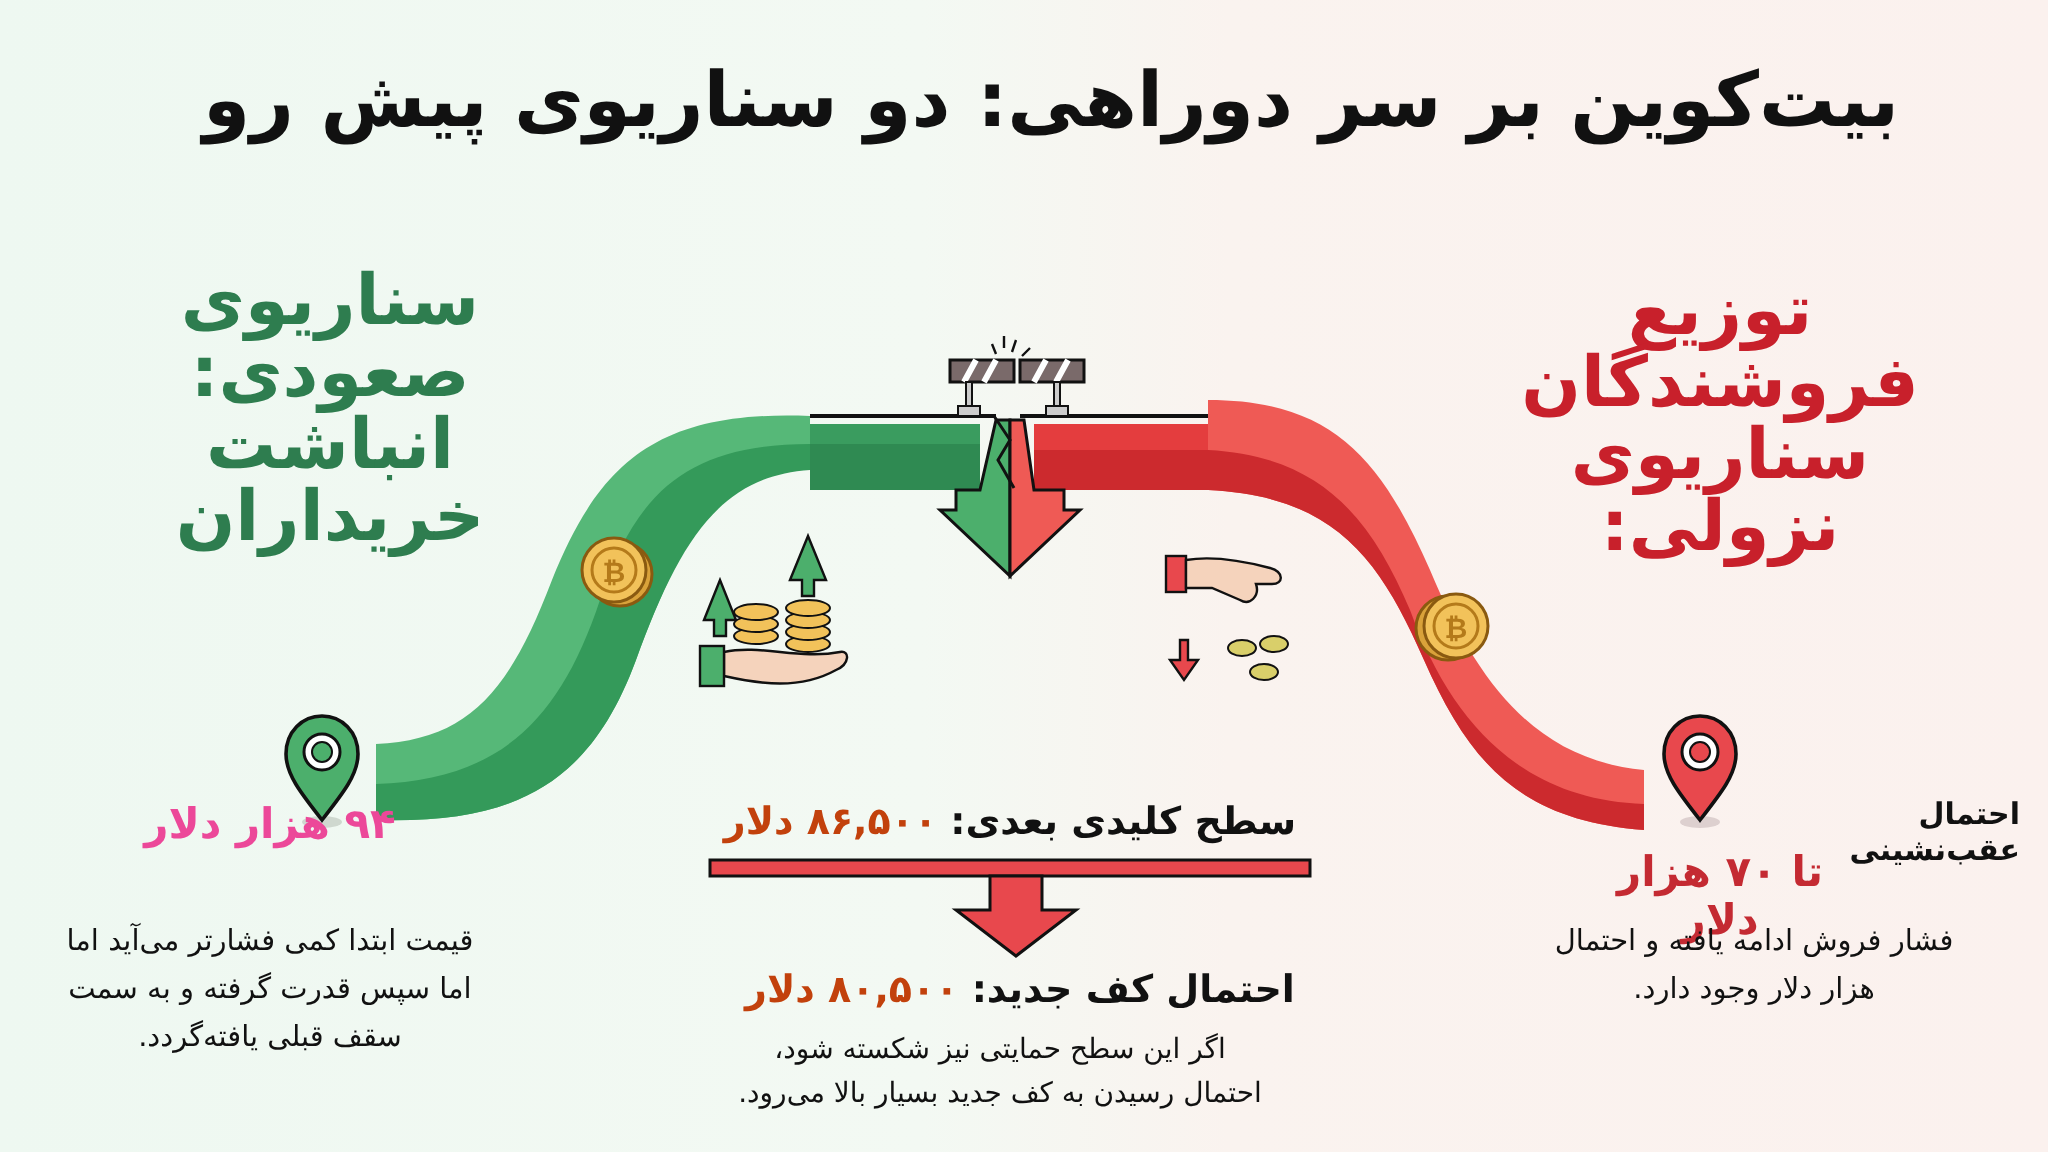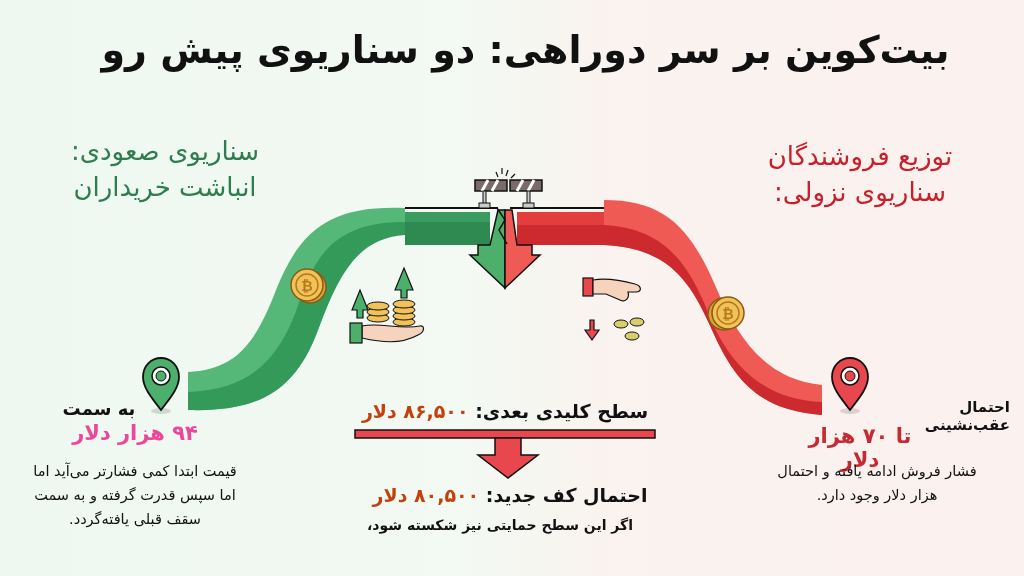--- a/index.html
+++ b/index.html
@@ -7,21 +7,21 @@
     width:1024px; height:576px; overflow:hidden; position:relative;
     font-family: "DejaVu Sans", sans-serif;
     background: linear-gradient(90deg, #eef8f1 0%, #f3f9f3 45%, #faf3ef 60%, #fbf1ee 100%);
     direction: rtl;
   }
   .abs { position:absolute; }
   .title {
     left:0; right:0; top:28px; text-align:center;
     font-size:38px; font-weight:bold; color:#111;padding-left:27px;
   }
-  .scen-title { font-size:26px; font-weight:normal; line-height:36px; text-align:center; }
+  .scen-title { font-size:35px; font-weight:bold; line-height:36px; text-align:center; }
   .scen-green { color:#2e7d4f; }
   .scen-red { color:#c8202b; }
   .lbl-black { font-size:18px; font-weight:bold; color:#111; }
   .lbl-green { font-size:21px; font-weight:bold; color:#ec4899; }
   .lbl-red { font-size:21px; font-weight:bold; color:#c42a32; }
   .desc { font-size:14.5px; color:#111; line-height:24px; text-align:center; }
   .mid-head { font-size:19px; font-weight:bold; color:#111; white-space:nowrap; }
   .mid-val { color:#c2410c; }
   svg { overflow:visible; }
 </style>
@@ -127,21 +127,20 @@
     <circle cx="850" cy="376" r="5" fill="#e8484d" stroke="#111" stroke-width="1"></circle>
   </g>
 
   <g>
     <rect x="355" y="430" width="300" height="8" fill="#e8484d" stroke="#111" stroke-width="1.5"></rect>
     <path d="M495,438 L495,455 L478,455 L508,478 L538,455 L521,455 L521,438 Z" fill="#e8484d" stroke="#111" stroke-width="1.5"></path>
   </g>
 </svg>
 
 <div class="abs" style="left:20px; top:398px; width:230px; text-align:center;">
-  <div class="lbl-black" style="padding-right:72px;">به سمت</div>
   <div class="lbl-green" style="margin-top:2px;">۹۴ هزار دلار</div>
 </div>
 <div class="abs desc" style="left:10px; top:459px; width:250px;">
   <div>قیمت ابتدا کمی فشار‌تر می‌آید اما</div>
   <div>اما سپس قدرت گرفته و به سمت</div>
   <div>سقف قبلی یافته‌گردد.</div>
 </div>
 
 <div class="abs" style="left:820px; top:398px; width:200px; text-align:left;">
   <div class="lbl-black" style="font-size:15px; text-align:right; padding-right:10px; margin-left:50px;">احتمال عقب‌نشینی</div>
@@ -153,15 +152,16 @@
 </div>
 
 <div class="abs mid-head" style="left:350px; top:400px; width:310px; text-align:center;">
   <span>سطح کلیدی بعدی:</span>
   <span class="mid-val">۸۶,۵۰۰ دلار</span>
 </div>
 <div class="abs mid-head" style="left:360px; top:484px; width:300px; text-align:center;">
   <span>احتمال کف جدید:</span>
   <span class="mid-val">۸۰,۵۰۰ دلار</span>
 </div>
-<div class="abs desc" style="left:330px; top:514px; width:340px; font-size:14px; line-height:22px;font-weight:bold;">
+<div class="abs desc" style="left:330px; top:514px; width:340px; font-size:14px; line-height:22px;">
   <div>اگر این سطح حمایتی نیز شکسته شود،</div>
+  <div>احتمال رسیدن به کف جدید بسیار بالا می‌رود.</div>
 </div>
 
 </body></html>

